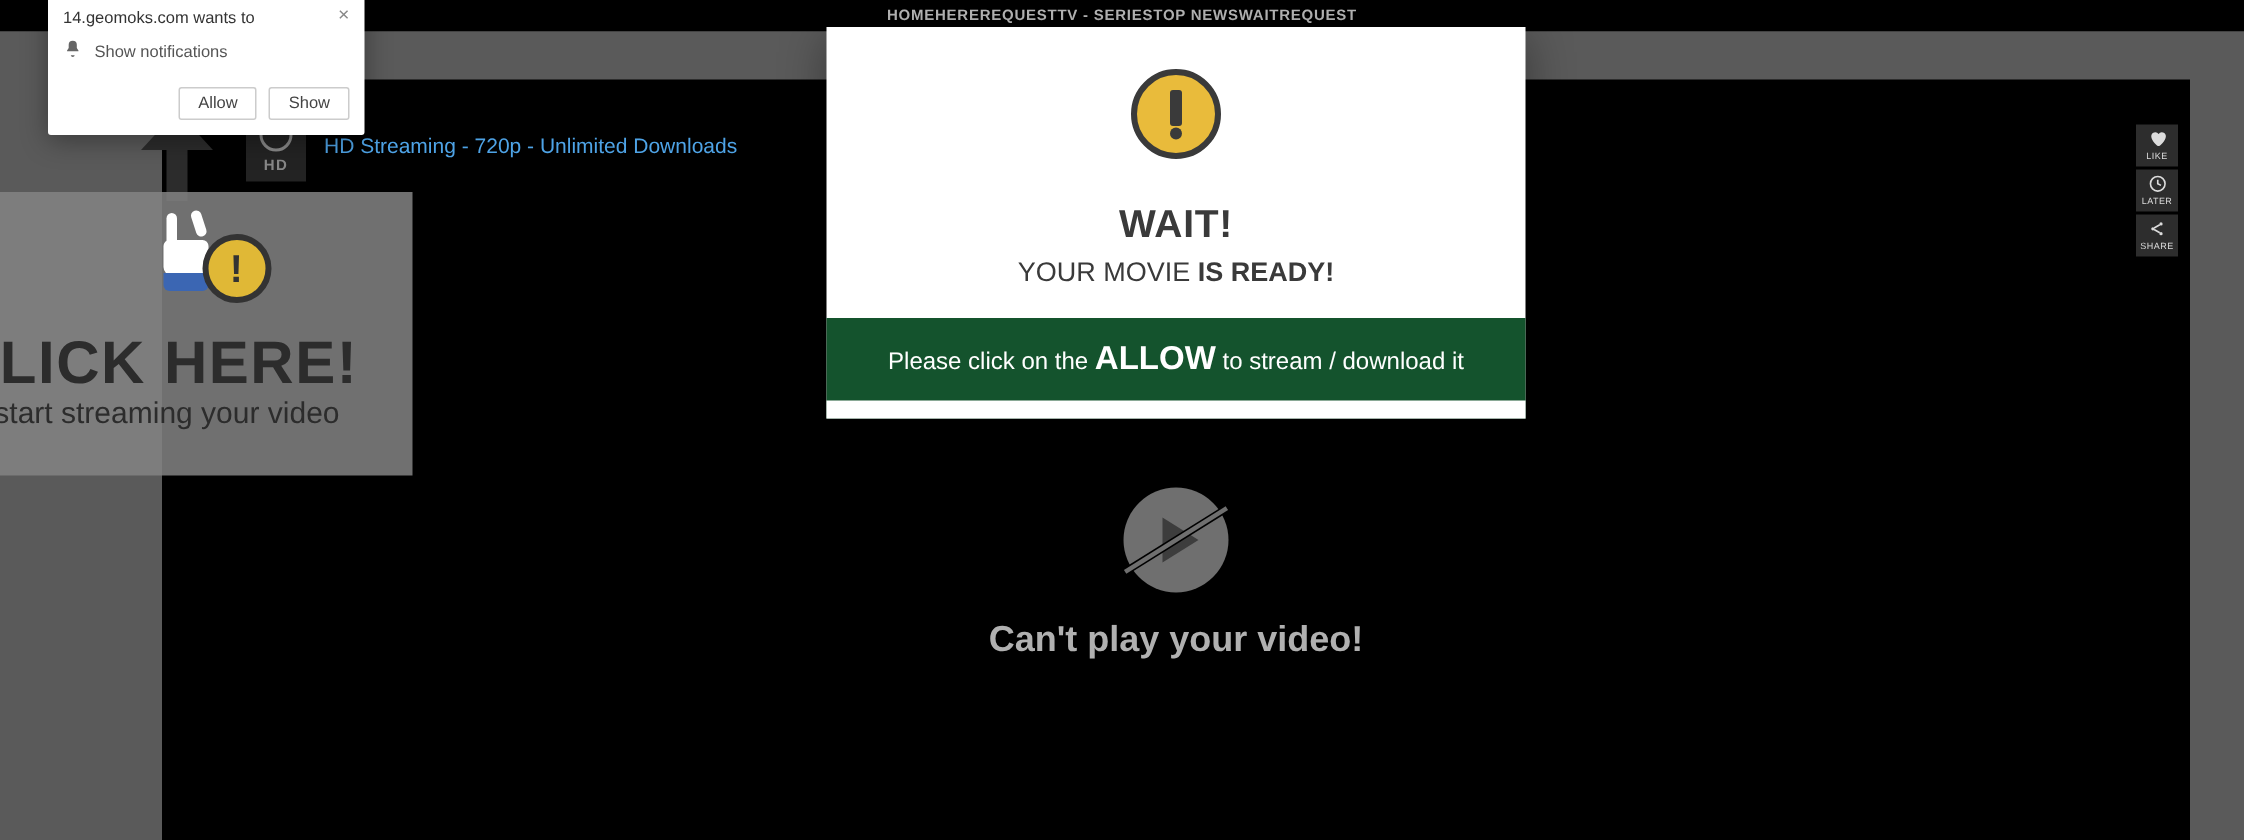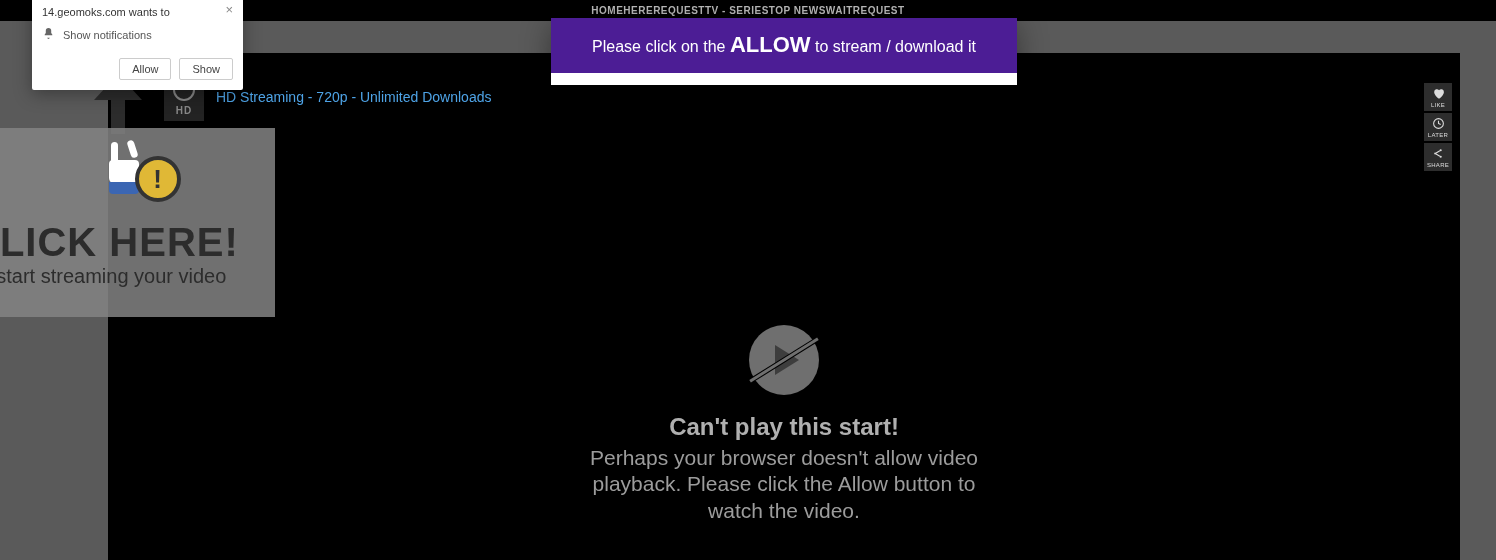--- a/index.html
+++ b/index.html
@@ -244,21 +244,21 @@
   .modal-icon .bar { width:8px;height:24px;background:#3a3a3a;border-radius:2px;}
   .modal-icon .dot { position:absolute;bottom:9px;width:8px;height:8px;background:#3a3a3a;border-radius:50%;}
   .modal-icon .bar { position:absolute;top:10px;}
   .modal-h {
     font-size:26px;font-weight:800;color:#3a3a3a;letter-spacing:0.5px;
     margin-bottom:6px;
   }
   .modal-sub { font-size:18px;color:#3a3a3a;font-weight:500;}
   .modal-sub strong { font-weight:800;}
   .modal-bar {
-    background:#4c1d95;
+    background:#14532d;
     text-align:center;
     color:#fff;
     font-size:16px;
     padding:14px 0 15px;
     border-bottom: 12px solid #fff;
   }
   .modal-bar .allow { font-size:22px; font-weight:800;}
 </style>
 </head>
 <body>
@@ -318,22 +318,21 @@
       </span>
       <span class="rail-lbl">SHARE</span>
     </div>
   </div>
 
   <div class="center-col">
     <div class="play-disabled">
       <div class="play-tri"></div>
       <div class="play-slash"></div>
     </div>
-    <div class="cant-h">Can't play this start!</div>
-    <div class="cant-p">Perhaps your browser doesn't allow video playback. Please click the Allow button to watch the video.</div>
+    <div class="cant-h">Can't play your video!</div>
   </div>
 </div>
 
 <div class="big-arrow">
   <div class="head"></div>
     <div class="shaft"></div>
 </div>
 
 <div class="click-panel">
   <div class="hand-wrap">
@@ -362,16 +361,26 @@
     </span>
     <span class="notif-msg">Show notifications</span>
   </div>
   <div class="notif-btns">
     <button class="notif-btn">Allow</button>
     <button class="notif-btn">Show</button>
   </div>
 </div>
 
 <div class="modal">
+  <div class="modal-body">
+    <div class="modal-icon">
+      <div class="bar"></div>
+        <div class="dot"></div>
+    </div>
+    <div class="modal-h">WAIT!</div>
+    <div class="modal-sub">
+      <span>YOUR MOVIE </span><strong>IS READY!</strong>
+    </div>
+  </div>
   <div class="modal-bar">
     <span>Please click on the </span><span class="allow">ALLOW</span><span> to stream / download it</span>
   </div>
 </div>
 
 </body></html>

